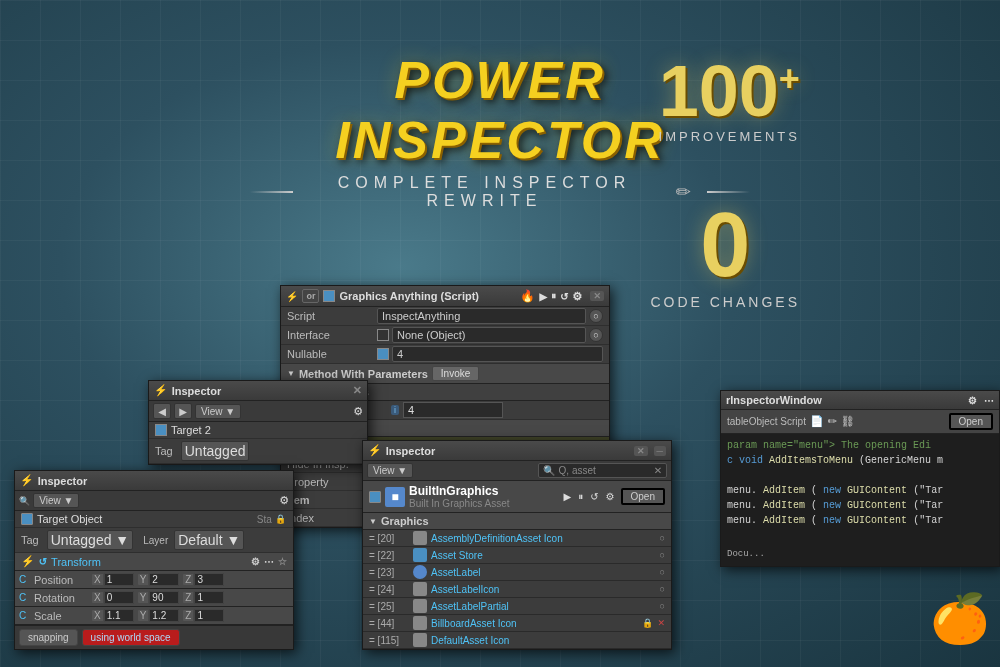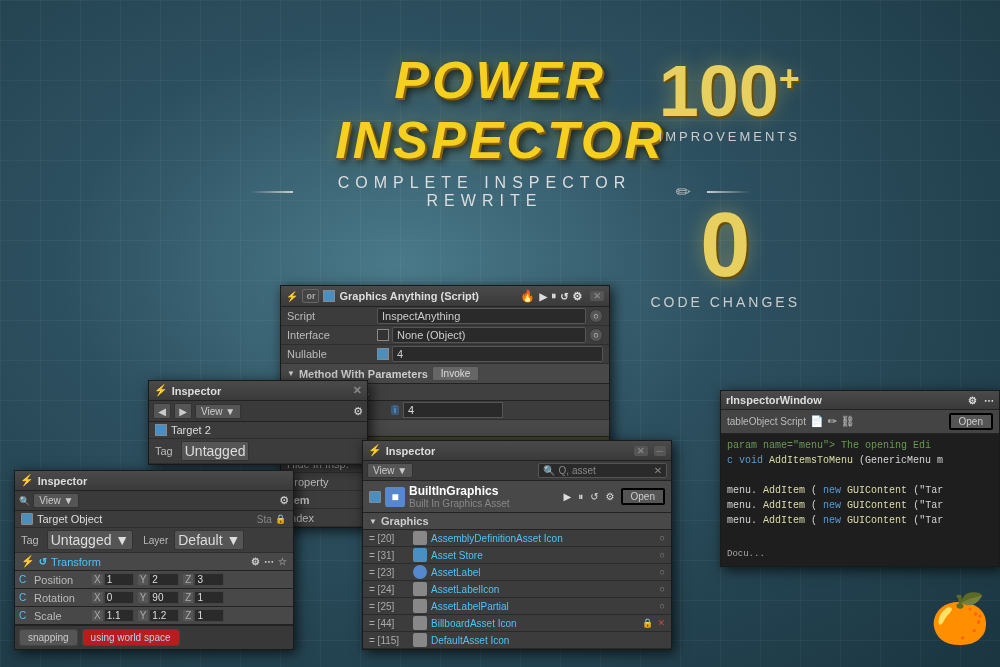--- a/index.html
+++ b/index.html
@@ -660,21 +660,21 @@
   </div>
 
   <div>
     <div class="graphics-list-item">
       <span class="graphics-index">= [20]</span>
       <span class="graphics-icon" style="background:#888;"></span>
       <span class="graphics-name">AssemblyDefinitionAsset Icon</span>
       <span style="font-size:9px; color:#888;">○</span>
     </div>
     <div class="graphics-list-item">
-      <span class="graphics-index">= [31]</span>
+      <span class="graphics-index">= [22]</span>
       <span class="graphics-icon" style="background:#4a8fc1;"></span>
       <span class="graphics-name">Asset Store</span>
       <span style="font-size:9px; color:#888;">○</span>
     </div>
     <div class="graphics-list-item">
       <span class="graphics-index">= [23]</span>
       <span class="graphics-icon" style="background:#5588cc; border-radius:50%;"></span>
       <span class="graphics-name">AssetLabel</span>
       <span style="font-size:9px; color:#888;">○</span>
     </div>

